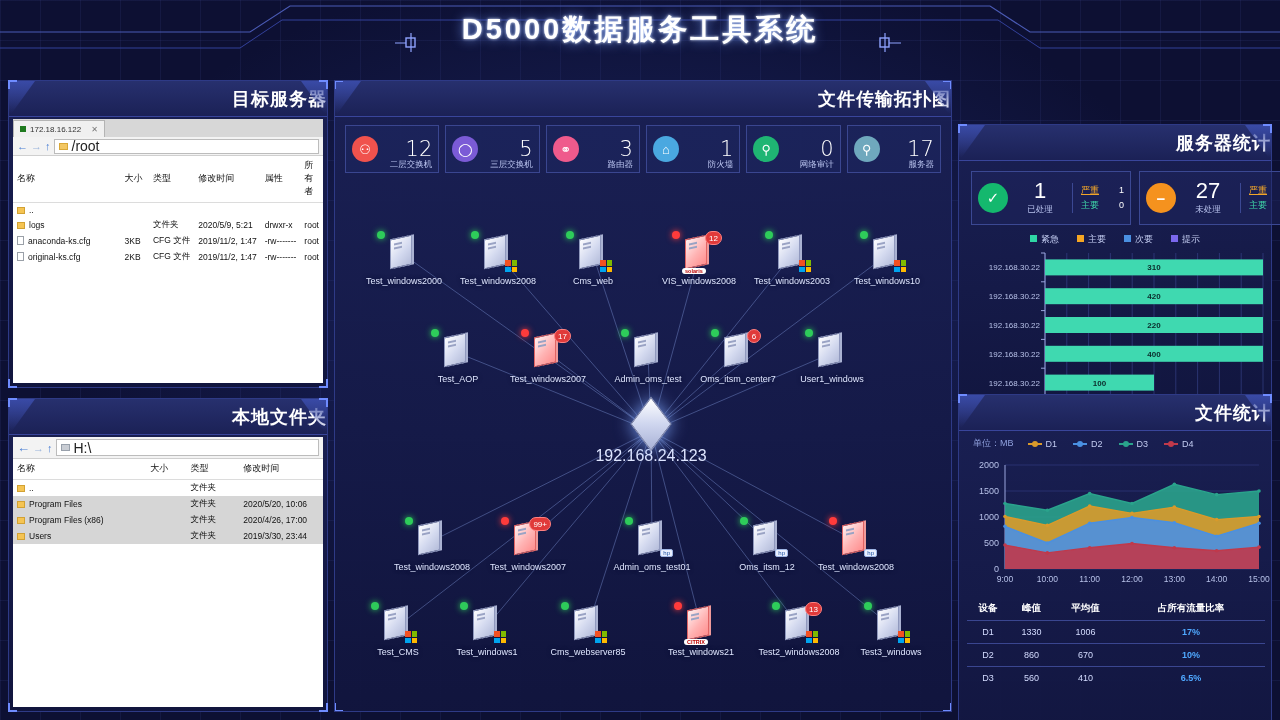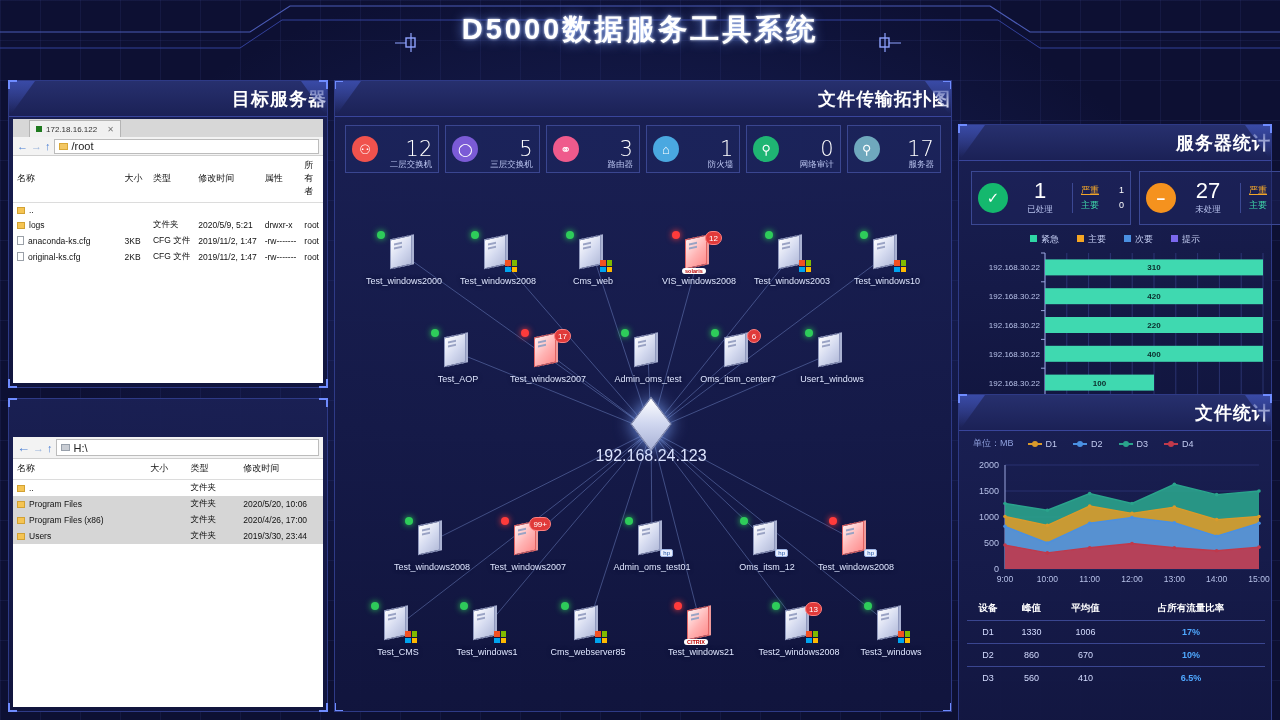--- a/index.html
+++ b/index.html
@@ -71,37 +71,37 @@
   .corner {
     position:absolute; width:9px; height:9px; border:2px solid #6f8cff; z-index:6;
   }
   .corner.tl { top:-1px; left:-1px; border-right:none; border-bottom:none; }
   .corner.tr { top:-1px; right:-1px; border-left:none; border-bottom:none; }
   .corner.bl { bottom:-1px; left:-1px; border-right:none; border-top:none; }
   .corner.br { bottom:-1px; right:-1px; border-left:none; border-top:none; }
 
   
   .explorer { position:absolute; left:4px; right:4px; background:#ffffff; color:#1a1a1a; }
-  .tabbar { height:18px; background:#d7d7d7; display:flex; align-items:flex-end;padding-left:16px; }
+  .tabbar { height:18px; background:#d7d7d7; display:flex; align-items:flex-end; }
   .tab {
     height:17px; background:#f0f0f0; border:1px solid #b4b4b4; border-bottom:none;
     font-size:8px; padding:0 6px; display:flex; align-items:center; gap:4px;
     color:#333; max-width:150px;
   }
   .tab .dot { width:6px; height:6px; background:#1f7a1f; display:inline-block; }
   .tab .x { margin-left:6px; color:#777; font-size:8px; }
   .addrbar {
     height:19px; background:#f3f3f3; border-bottom:1px solid #cfcfcf;
     display:flex; align-items:center; gap:3px; padding:0 4px; font-size:9px; color:#222;
   }
   .nav-ic { color:#4a7fd4; font-size:11px; cursor:default; }
   .nav-ic.dim { color:#9bb4dc; }
   .addr-box {
     flex:1; height:15px; background:#ffffff; border:1px solid #bcbcbc;
-    display:flex; align-items:center; gap:4px; padding:0 4px; font-size:11px;
+    display:flex; align-items:center; gap:4px; padding:0 4px; font-size:14px;
   }
   .fold-ic { width:9px; height:7px; background:#f3c762; border:1px solid #d9a838; display:inline-block; }
   .drv-ic { width:9px; height:7px; background:#c9cdd4; border:1px solid #98a0ab; display:inline-block; }
   table.files { width:100%; border-collapse:collapse; font-size:8.5px; background:#fff; }
   table.files th {
     text-align:left; font-weight:normal; color:#111; padding:3px 4px 4px 4px;
     border-bottom:1px solid #dcdcdc; background:#fff; font-size:9px;
   }
   table.files td { padding:2px 4px; color:#111; white-space:nowrap; }
   table.files tr.sel td { background:#d6d6d6; }
@@ -298,20 +298,21 @@
         </tbody>
     </table>
   </div>
 </div>
 
 <div class="panel" style="left:8px; top:398px; width:320px; height:314px;">
   <span class="corner tl"></span>
   <span class="corner tr"></span>
   <span class="corner bl"></span>
   <span class="corner br"></span>
+  <div class="panel-head">本地文件夹</div>
 
   <div class="explorer" style="top:38px; bottom:4px;">
     <div class="addrbar" style="height:22px;">
       <span class="nav-ic" style="font-size:13px;">←</span>
       <span class="nav-ic dim">→</span>
       <span class="nav-ic">↑</span>
       <div class="addr-box" style="height:17px;">
         <span class="drv-ic"></span>
         <span>H:\</span>
       </div>

